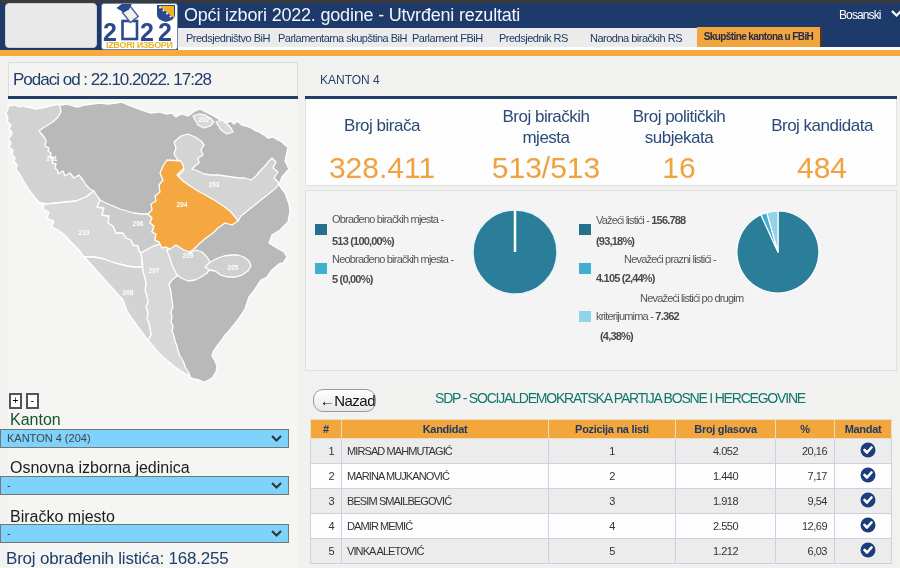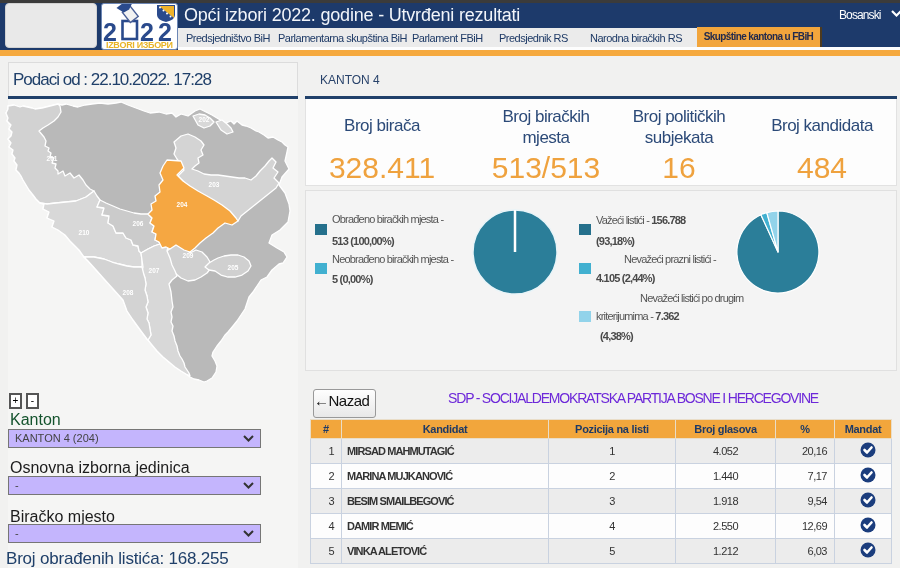--- a/index.html
+++ b/index.html
@@ -20,43 +20,43 @@
 #activetab span { display:block; text-align:center; line-height:20px; font-size:10px; font-weight:bold; color:#222a4d; letter-spacing:-0.6px; white-space:nowrap; }
 
 #lpanel { left:8px; top:99px; width:290px; height:469px; background:#f5f5f4; }
 #lhead { left:8px; top:62px; width:290px; height:34px; background:#f4f4f3; border:1px solid #dcdcdc; border-bottom:none; }
 #podaci { left:13px; top:70px; font-size:17px; color:#20406a; letter-spacing:-1px; }
 #lpline { left:8px; top:96px; width:290px; height:3px; background:#20406a; }
 .zbtn { position:absolute; width:13px; height:16px; background:#fff; border:2px solid #555; font-size:10px; text-align:center; line-height:12px; color:#000; }
 #lab1 { left:10px; top:411px; font-size:16px; color:#14532d; }
 #lab2 { left:10px; top:459px; font-size:16px; color:#1c1c1c; }
 #lab3 { left:10px; top:508px; font-size:16px; color:#1c1c1c; }
-.sel { position:absolute; left:8px; width:253px; height:19px; background:#c4b5fd; border:1px solid #767676; font-size:11px; color:#444; line-height:17px; padding-left:6px; }
+.sel { position:absolute; left:0; width:289px; height:19px; background:#7dd3fc; border:1px solid #767676; font-size:11px; color:#444; line-height:17px; padding-left:6px; }
 .sel svg { position:absolute; right:6px; top:5px; }
 #listici { left:6px; top:549px; font-size:17px; color:#20406a; letter-spacing:-0.2px; }
 
 #kanton4 { left:320px; top:73px; font-size:12px; color:#29436b; }
 #rpline { left:305px; top:96px; width:592px; height:3px; background:#20406a; }
 #statbox { left:305px; top:99px; width:592px; height:87px; background:#fdfdfd; border:1px solid #e2e2e2; border-top:none; }
 .slab { position:absolute; font-size:17px; color:#2c4a78; text-align:center; line-height:21px; letter-spacing:-0.5px; }
 .sval { position:absolute; font-size:30px; color:#efa23e; text-align:center; }
 #piebox { left:305px; top:190px; width:592px; height:181px; background:#f4f4f4; border:1px solid #e0e0e0; }
 .leg { position:absolute; font-size:11px; color:#555; letter-spacing:-0.8px; }
 .leg b { color:#4a4a4a; }
 .lsq { position:absolute; width:12px; height:11px; }
-#nazad { left:313px; top:389px; width:63px; height:29px; background:linear-gradient(#fefefe,#e8e8e8); border:1px solid #999; border-radius:3px; font-size:15px; color:#111; text-align:left; line-height:21px; letter-spacing:-0.5px; white-space:nowrap; }
-#sdptitle { left:398px; top:390px; width:420px; text-align:right; font-size:14px; color:#6d28d9; letter-spacing:-1.2px; white-space:nowrap; }
+#nazad { left:313px; top:389px; width:63px; height:23px; background:linear-gradient(#fefefe,#e8e8e8); border:1px solid #999; border-radius:10px; font-size:15px; color:#111; text-align:right; line-height:21px; letter-spacing:-0.5px; white-space:nowrap; }
+#sdptitle { left:410px; top:390px; width:420px; text-align:center; font-size:14px; color:#0f766e; letter-spacing:-1.2px; white-space:nowrap; }
 
 #tbl { left:310px; top:419px; width:581px; border-collapse:collapse; font-size:11px; color:#333; table-layout:fixed; }
 #tbl th { background:#f2a63c; color:#1e3a66; font-weight:bold; height:19px; border:1px solid #e9ddc8; font-size:11px; letter-spacing:-0.3px; }
 #tbl td { height:25px; border:1px solid #c9d2e0; letter-spacing:-0.5px; }
 #tbl tr.odd td { background:#ececec; }
 #tbl tr.even td { background:#fdfdfd; }
 .cnum { text-align:right; padding-right:7px; }
-.cname { text-align:left; padding-left:5px; letter-spacing:-0.9px !important;font-weight:bold; }
+.cname { text-align:left; padding-left:5px; letter-spacing:-0.9px !important; }
 .cc { text-align:center; }
 .cm { text-align:center; padding-left:10px; }
 </style>
 </head>
 <body>
 <div class="abs" id="topstrip"></div>
 <div class="abs" id="hdr"></div>
 <div class="abs" id="hdrleft"></div>
 <div class="abs" id="navgray"></div>
 <div class="abs" id="whitestrip"></div>

